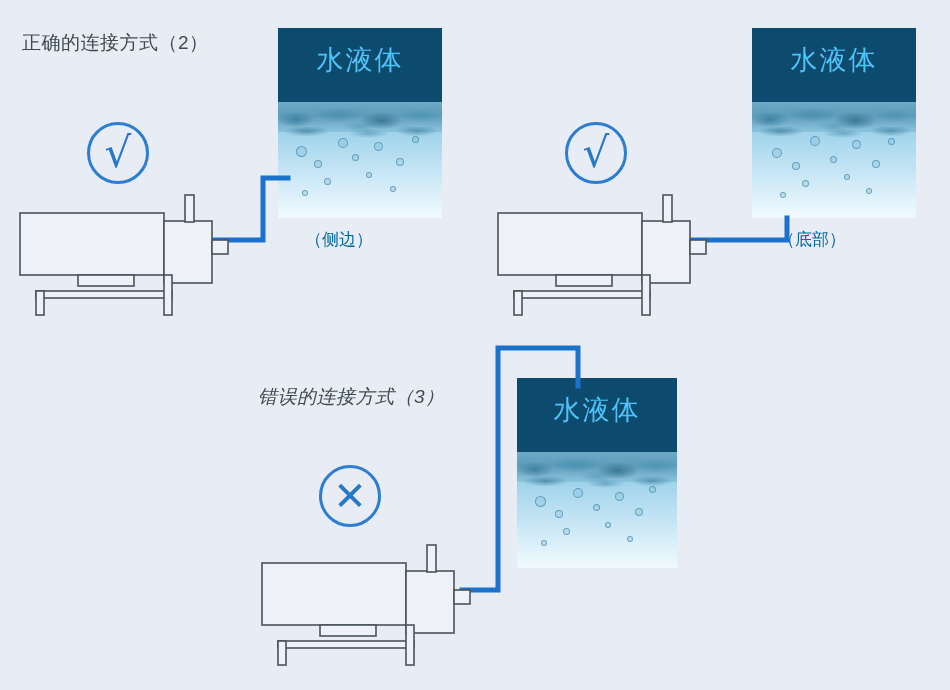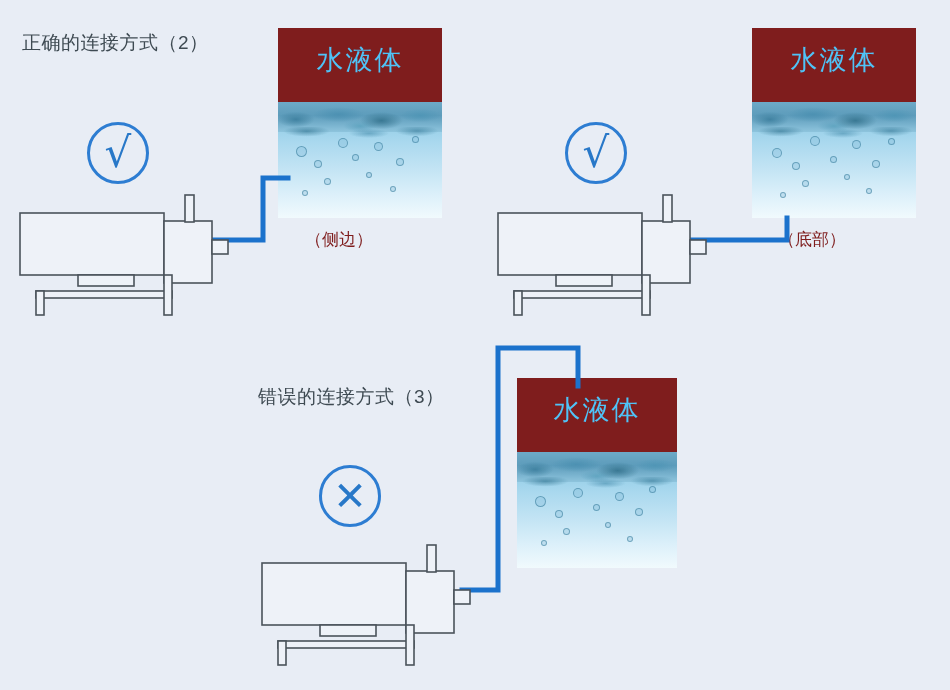--- a/index.html
+++ b/index.html
@@ -32,21 +32,21 @@
   .panel-title {
     position: absolute;
     font-size: 19px;
     color: #3e4a52;
     letter-spacing: 0.5px;
     white-space: nowrap;
   }
   .caption {
     position: absolute;
     font-size: 17px;
-    color: #7f1d1d;
+    color: #0369a1;
     white-space: nowrap;
   }
 
   
   .badge {
     position: absolute;
     width: 62px;
     height: 62px;
     border: 3px solid #2d7dd2;
     border-radius: 50%;
@@ -72,21 +72,21 @@
   .badge-cross .badge-glyph {
     font-size: 40px;
     font-family: "DejaVu Sans", sans-serif;
     font-weight: bold;
   }
 
   
   .tank {
     position: absolute;
     overflow: hidden;
-    background: #7f1d1d;
+    background: #0c4a6e;
   }
   .tank-label {
     position: absolute;
     width: 100%;
     text-align: center;
     top: 14px;
     font-size: 27px;
     color: #4fc3f7;
     font-weight: 500;
     letter-spacing: 2px;
@@ -253,21 +253,21 @@
           <rect x="18" y="96" width="136" height="7"></rect>
           <rect x="18" y="96" width="8" height="24"></rect>
           <rect x="146" y="80" width="8" height="40"></rect>
         </g>
       </svg>
     </div>
   </div>
 
   <div class="panel" id="panel-3">
 
-    <div class="panel-title" style="left:18px; top:44px;">错误的连接方式（3）</div>
+    <div class="panel-title" style="left:18px; top:44px;font-style:italic;">错误的连接方式（3）</div>
 
     <div class="badge badge-cross" style="left:79px; top:125px;">
       <span class="badge-glyph">✕</span>
     </div>
 
     <div class="tank" style="left:277px; top:38px; width:160px; height:190px;">
       <div class="tank-label">水液体</div>
       <div class="tank-water" style="height:116px;">
         <div class="tank-surface"></div>
         <div class="bubble" style="left:18px; top:44px; width:9px; height:9px;"></div>

